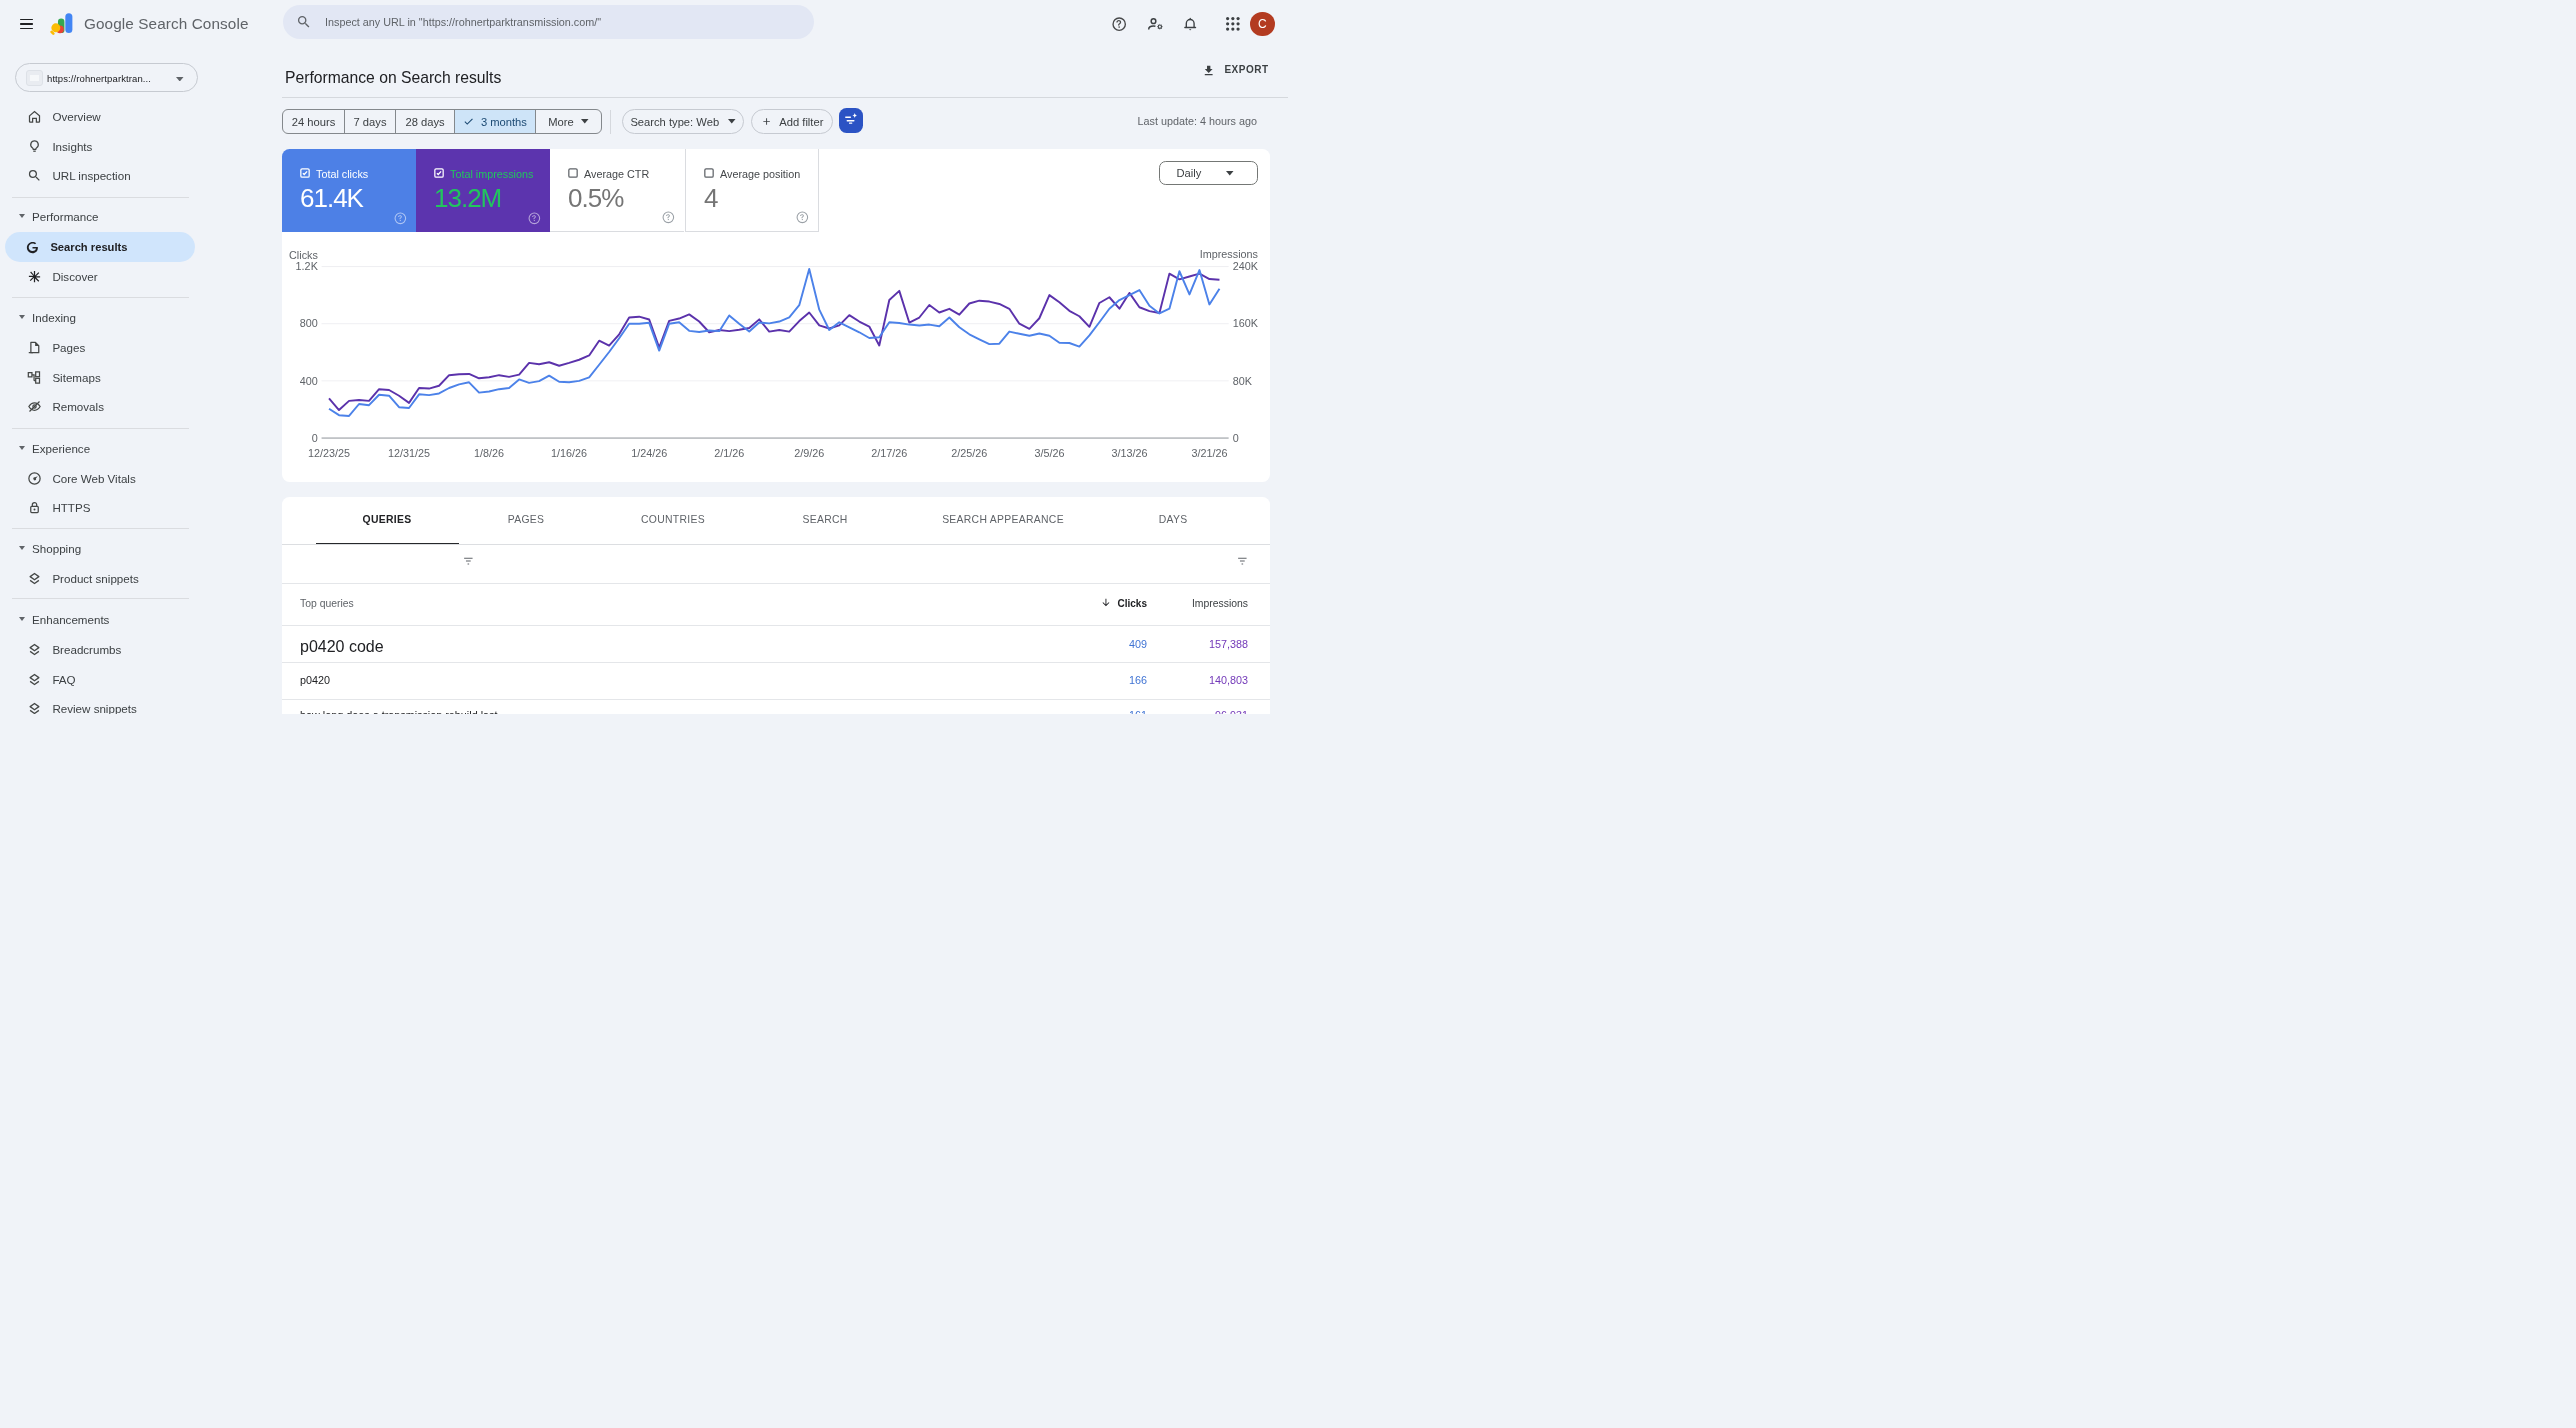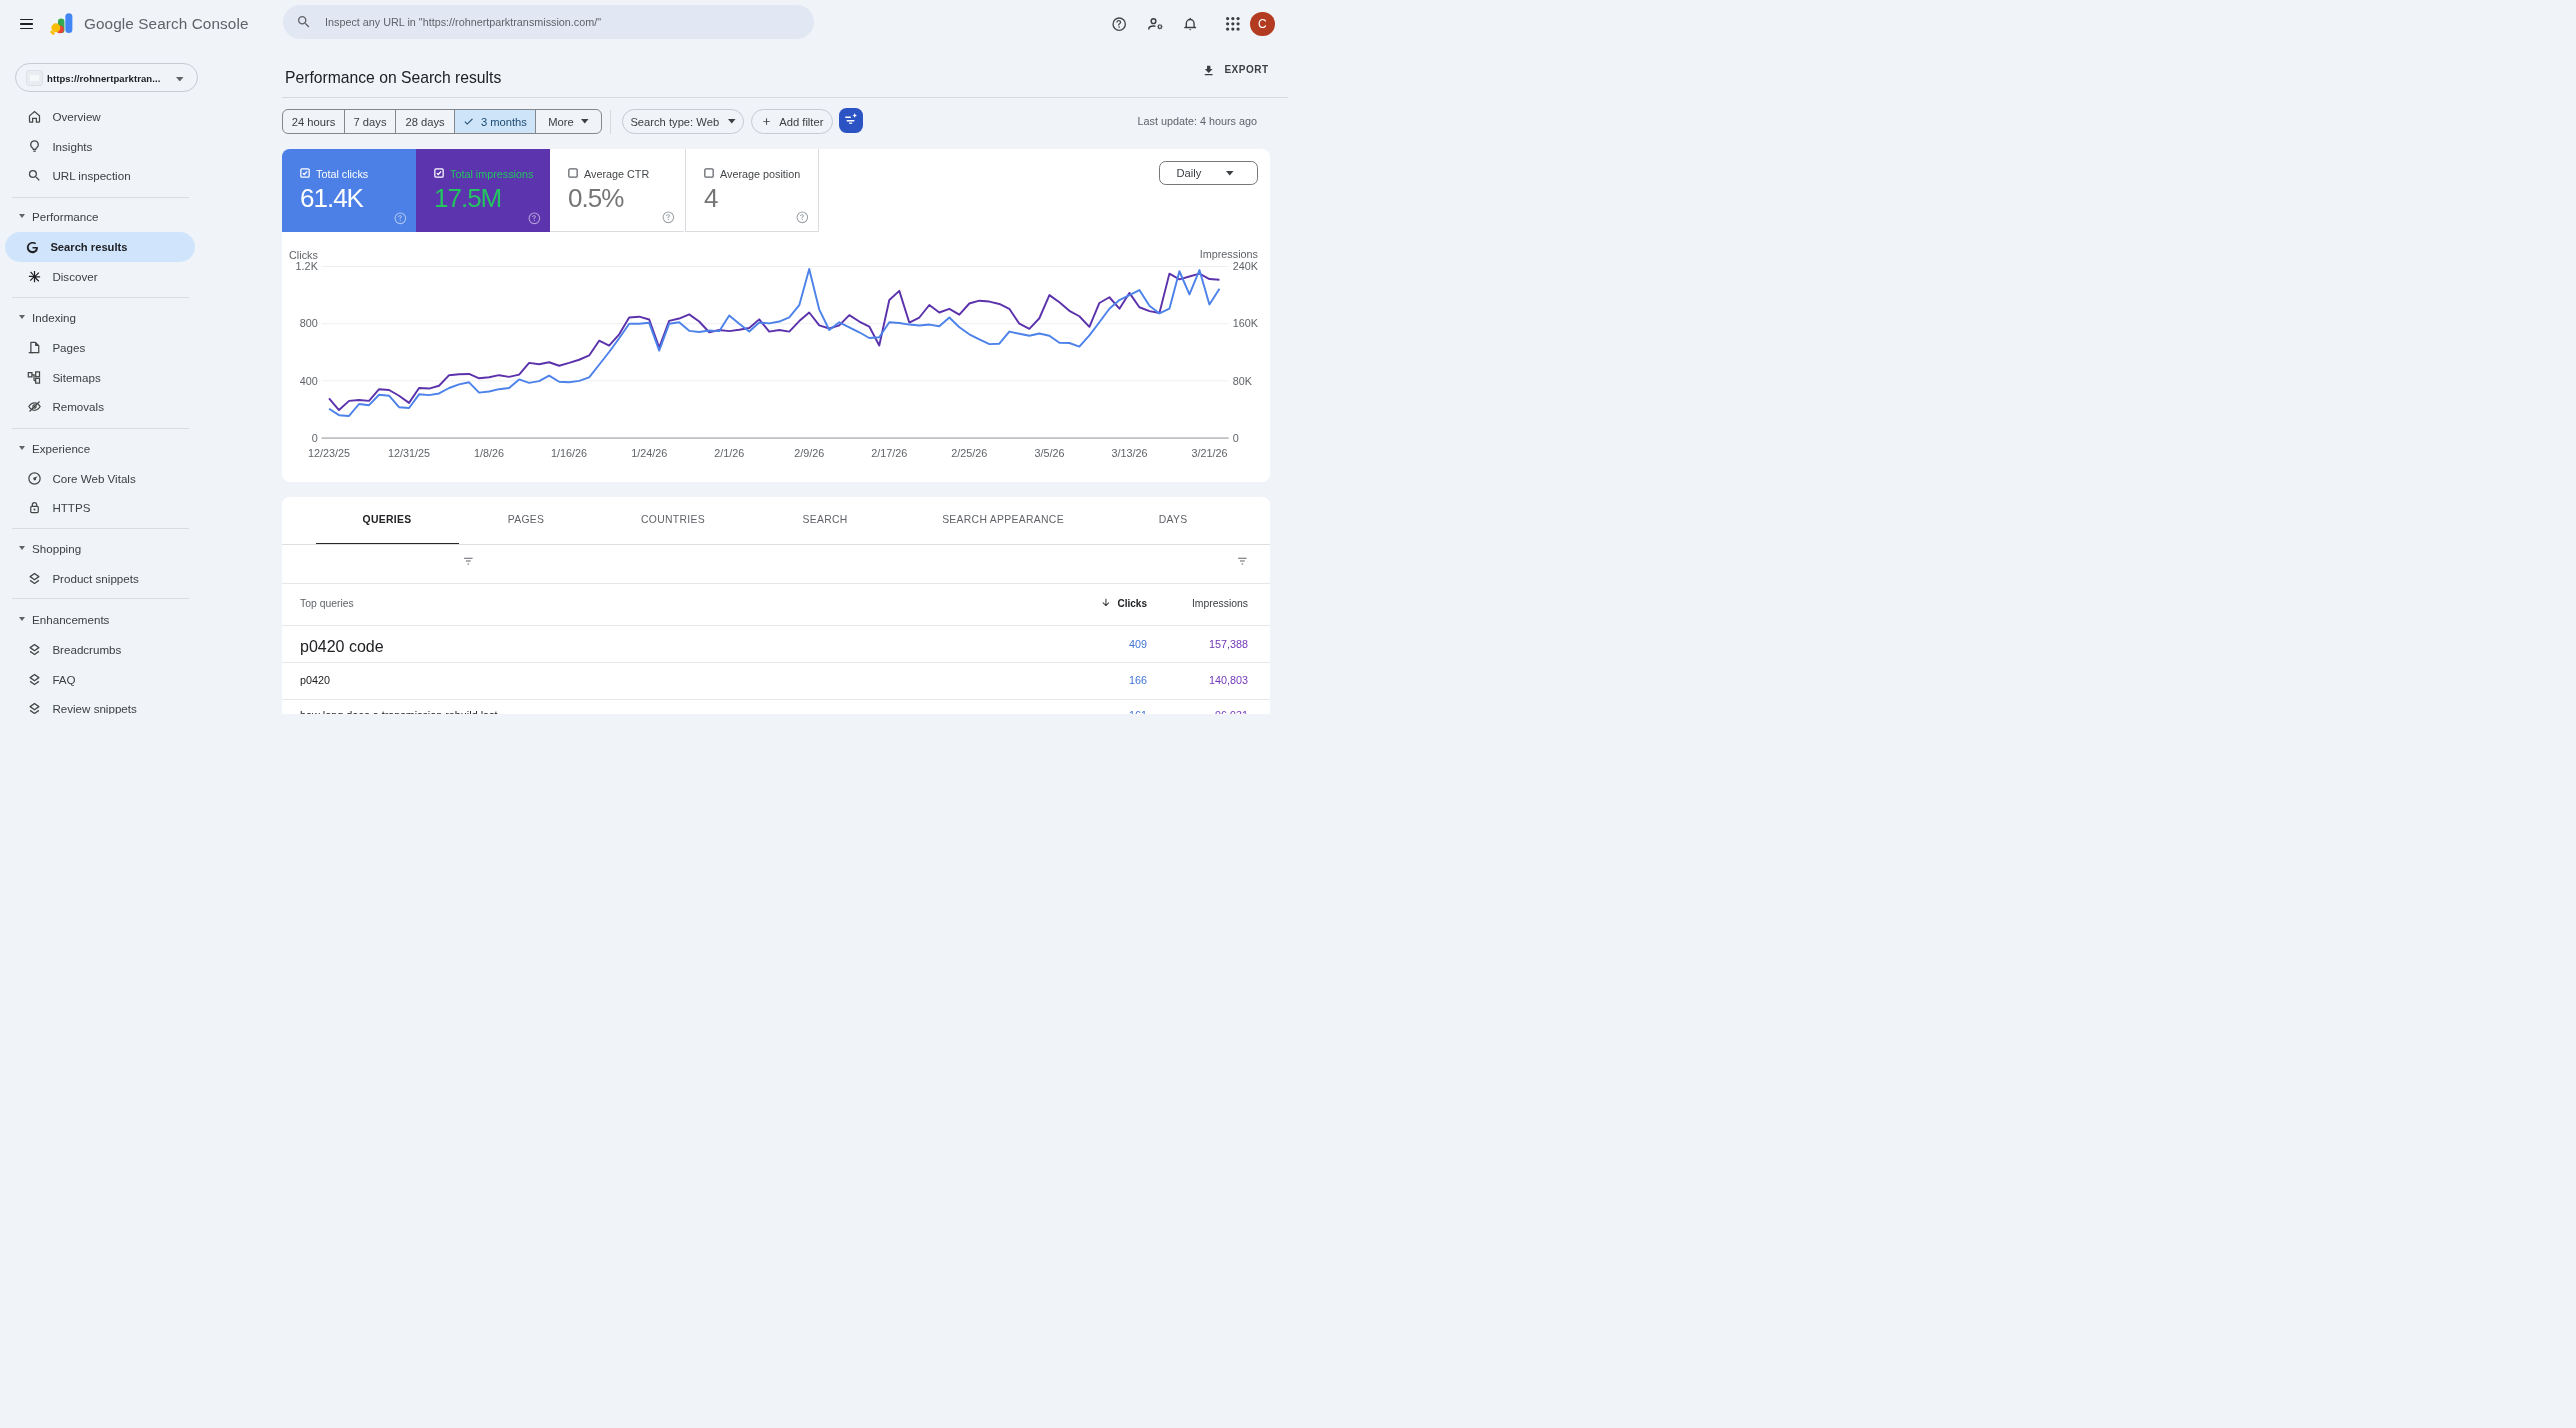--- a/index.html
+++ b/index.html
@@ -12,21 +12,21 @@
 .burger div{height:1.5px;background:#202124;border-radius:0.7px;margin-bottom:3px}
 .logotext{left:84px;top:15px;font-size:15.3px;color:#5f6368;letter-spacing:0.1px}
 .searchpill{left:283px;top:5.2px;width:531px;height:34px;background:#e2e7f4;border-radius:17px}
 .searchpill .ph{position:absolute;left:42px;top:0;line-height:34px;font-size:10.8px;color:#5f6368}
 .topicon{top:9px;width:30px;height:30px;display:flex;align-items:center;justify-content:center}
 .avatar{left:1250px;top:11.6px;width:24.6px;height:24.6px;border-radius:50%;background:#b33b21;color:#fff;font-size:12px;display:flex;align-items:center;justify-content:center}
 
 .proppill{left:15px;top:63px;width:183px;height:29px;border:0.7px solid #c6cad1;border-radius:15px}
 .propicon{left:10.4px;top:6px;width:16.4px;height:16.4px;border-radius:3px;background:#e9ecf1;border:0.7px solid #dde1e7}
 .propicon div{margin:3.7px auto 0;width:9px;height:6px;background:#f6f8fa}
-.proptext{left:31px;top:9.3px;font-size:9.5px;font-weight:bold;color:#202124;letter-spacing:0.1px}
+.proptext{left:31px;top:9.3px;font-size:9.5px;font-weight:normal;color:#202124;letter-spacing:0.1px}
 .propcaret{left:160px;top:12.7px}
 .navitem{left:0;width:197px;height:30px;display:flex;align-items:center}
 .navitem .ic{width:15px;margin-left:27px;display:flex;justify-content:center}
 .navitem .lb{margin-left:10.4px;font-size:11.6px;color:#3c4043}
 .navsel{left:5px;width:190px;height:30px;border-radius:15px;background:#d0e5fc;display:flex;align-items:center}
 .navsel .ic{width:15px;margin-left:20px;display:flex;justify-content:center}
 .navsel .lb{margin-left:10.4px;font-size:11.2px;font-weight:bold;color:#202124}
 .navhead{left:0;width:197px;height:30px;display:flex;align-items:center}
 .navhead .tri{margin-left:19.4px;width:0;height:0;border-left:3.7px solid transparent;border-right:3.7px solid transparent;border-top:4.5px solid #5f6368}
 .navhead .lb{margin-left:6.7px;font-size:11.6px;color:#3c4043}
@@ -345,21 +345,21 @@
       </div>
   </div>
   <div class="abs mcard" style="left:134px;width:134px;background:#5c34ae;color:#22c55e">
     <div class="row">
         <svg width="10" height="10" viewBox="0 0 24 24">
           <rect x="2" y="2" width="20" height="20" rx="3" fill="none" stroke="#fff" stroke-width="3"></rect>
           <path fill="none" stroke="#fff" stroke-width="3.2" d="M7 12.5l3.2 3.2 6.8-7.6"></path>
         </svg>
         <div class="lbl">Total impressions</div>
       </div>
-    <div class="val">17.5M</div>
+    <div class="val">13.2M</div>
     <div class="hlp">
         <svg width="12.7" height="12.7" viewBox="0 0 24 24" opacity="0.55">
           <circle cx="12" cy="12" r="10" fill="none" stroke="#fff" stroke-width="2"></circle>
           <path fill="#fff" d="M12.1 13.8h-1.9c0-3 2.8-2.8 2.8-4.6 0-.8-.7-1.4-1.6-1.4-.9 0-1.7.6-1.7 1.6H7.8c0-2 1.6-3.4 3.6-3.4 1.9 0 3.5 1.2 3.5 3.1 0 2.4-2.8 2.7-2.8 4.7z"></path>
           <rect x="11" y="15.2" width="2" height="2" fill="#fff"></rect>
         </svg>
       </div>
   </div>
   <div class="abs mcard" style="left:268px;width:134px;border-bottom:0.7px solid #dadce0">
     <div class="row">

